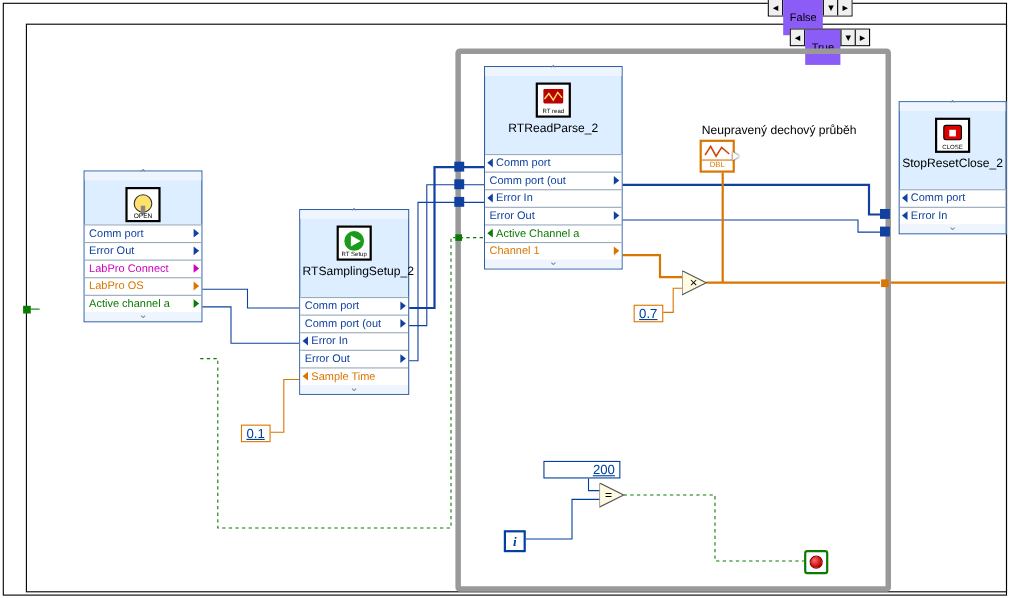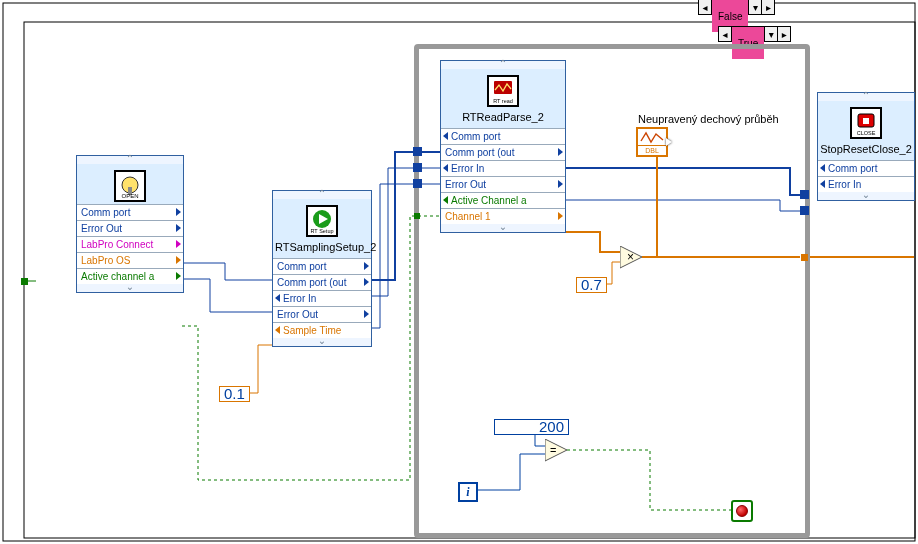--- a/index.html
+++ b/index.html
@@ -45,21 +45,21 @@
     cursor: pointer;
   }
   .case-sel .arrow:last-child {
     border-right: none;
     border-left: 1px solid #000;
   }
   .case-sel .val {
     padding: 16px 6px;
     display: flex;
     align-items: center;
-    background: #ec4899;
+    background: #8b5cf6;
   }
   .case-sel .dd {
     width: 12px;
     display: flex;
     align-items: center;
     justify-content: center;
     background: #f0f0f0;
     cursor: pointer;
     border-left: 1px solid #000;
   }
@@ -92,21 +92,21 @@
     justify-content: center;
     font-size: 7px;
     text-align: center;
     box-sizing: border-box;
   }
   .vi-icon.open { border-color: #000; }
   .node-title {
     text-align: center;
     font-size: 11px;
     color: #000;
-    padding: 2px 2px 4px 2px;
+    padding: 2px 2px 16px 2px;
     line-height: 1.15;
   }
   .term {
     height: 15px;
     line-height: 15px;
     border-top: 1px solid #9ab;
     font-size: 10px;
     padding: 0 4px;
     white-space: nowrap;
     overflow: hidden;
@@ -144,24 +144,25 @@
     background: #eef5ff;
     cursor: pointer;
   }
 
   
   .num-const {
     position: absolute;
     border: 1px solid #d97500;
     background: #fff;
     color: #0040a0;
-    font-size: 15px;
+    font-size: 12px;
     padding: 1px 4px;
     height: 12px;
     line-height: 12px;
+    text-decoration: underline;
   }
   .num-const.blue { border-color: #0040a0; }
   .fn-wrap {
     position: absolute;
     width: 22px; height: 22px;
   }
   .fn-wrap svg { position: absolute; left:0; top:0; }
 
   
   .ind-term {

